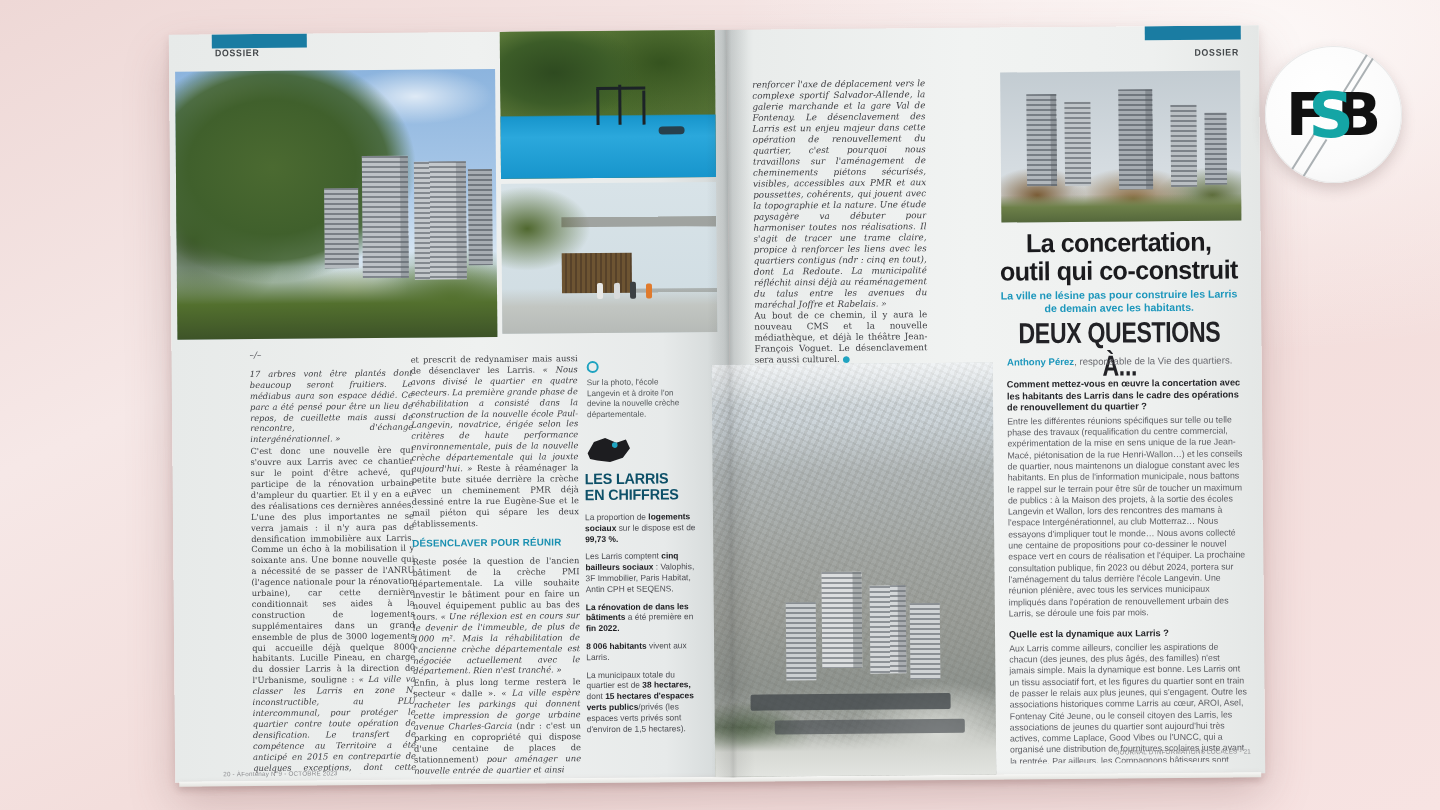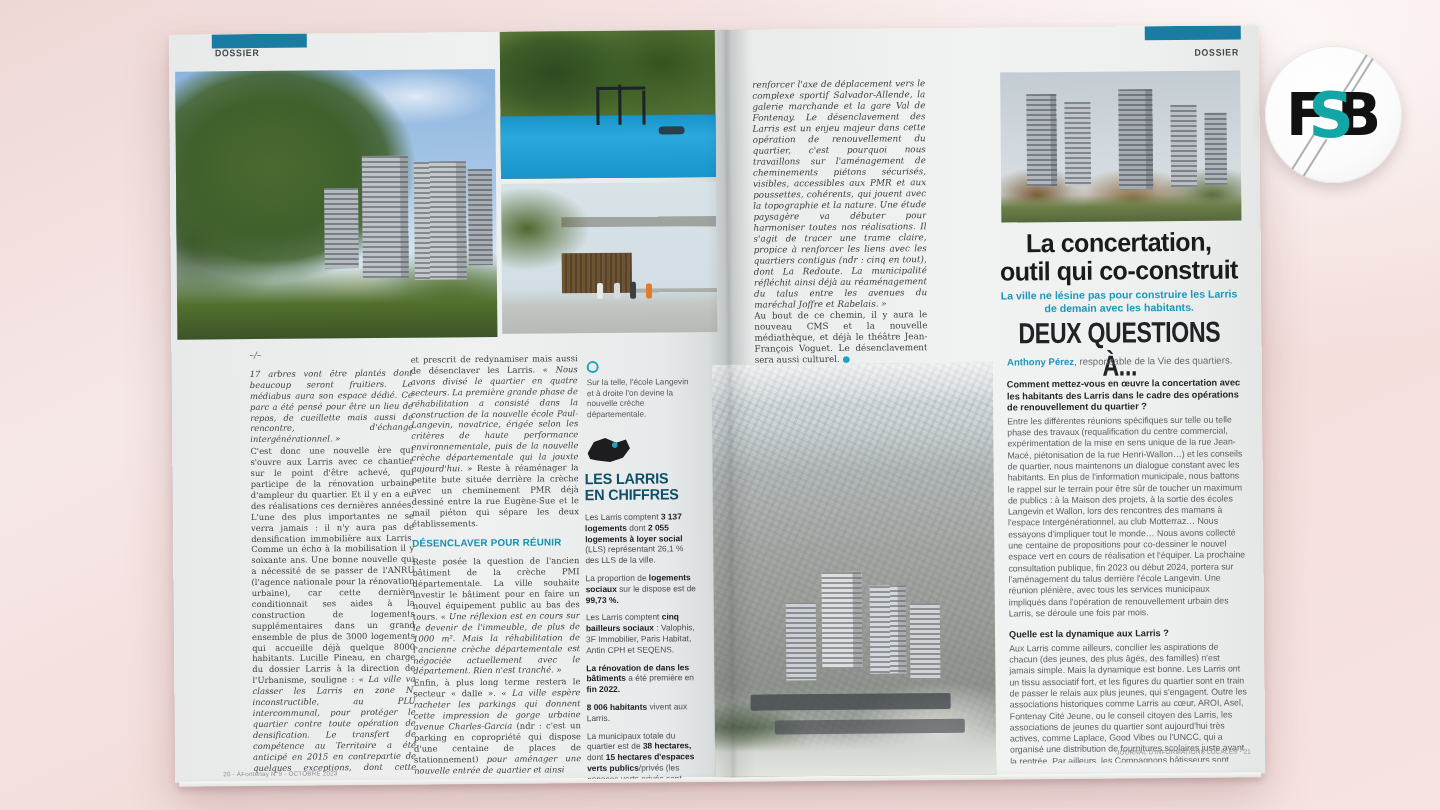--- a/index.html
+++ b/index.html
@@ -100,33 +100,32 @@
 
     <div class="col" style="left:239px;top:322px;width:167px;height:420px;">
       <p><span>et prescrit de redynamiser mais aussi de désenclaver les Larris. </span><span class="r-i">« Nous avons divisé le quartier en quatre secteurs. La première grande phase de réhabilitation a consisté dans la construction de la nouvelle école Paul-Langevin, novatrice, érigée selon les critères de haute performance environnementale, puis de la nouvelle crèche départementale qui la jouxte aujourd'hui. »</span><span> Reste à réaménager la petite bute située derrière la crèche avec un cheminement PMR déjà dessiné entre la rue Eugène-Sue et le mail piéton qui sépare les deux établissements.</span></p>
       <h3 class="teal-h">DÉSENCLAVER POUR RÉUNIR</h3>
       <p><span>Reste posée la question de l'ancien bâtiment de la crèche PMI départementale. La ville souhaite investir le bâtiment pour en faire un nouvel équipement public au bas des tours. </span><span class="r-i">« Une réflexion est en cours sur le devenir de l'immeuble, de plus de 1000 m². Mais la réhabilitation de l'ancienne crèche départementale est négociée actuellement avec le département. Rien n'est tranché. »</span></p>
       <p><span>Enfin, à plus long terme restera le secteur « dalle ». </span><span class="r-i">« La ville espère racheter les parkings qui donnent cette impression de gorge urbaine avenue Charles-Garcia </span><span>(ndr : c'est un parking en copropriété qui dispose d'une centaine de places de stationnement) </span><span class="r-i">pour aménager une nouvelle entrée de quartier et ainsi</span></p>
     </div>
 
     <div class="caption" style="left:415px;top:330px;width:102px;">
       <span class="cap-dot"></span>
-      <span>Sur la telle, l'école Langevin et à droite l'on devine la nouvelle crèche départementale.</span>
+      <span>Sur la photo, l'école Langevin et à droite l'on devine la nouvelle crèche départementale.</span>
     </div>
 
     <div class="stats" style="left:412px;top:404px;width:112px;">
       <svg class="map-ico" width="48" height="30" viewBox="0 0 60 36">
         <path d="M4 22 L12 8 L26 3 L40 9 L52 5 L57 16 L48 28 L32 33 L16 31 L7 29 Z" fill="#1d1d20"></path>
         <circle cx="38" cy="12" r="3.5" fill="#1fa3c0"></circle>
       </svg>
       <div class="stats-title">
         <div>LES LARRIS</div>
         <div>EN CHIFFRES</div>
       </div>
-      <p><span>Les Larris comptent </span><span class="r-b">3 137 logements</span><span> dont </span><span class="r-b">2 055 logements à loyer social</span><span> (LLS) représentant 26,1 % des LLS de la ville.</span></p>
       <p><span>La proportion de </span><span class="r-b">logements sociaux</span><span> sur le dispose est de </span><span class="r-b">99,73 %.</span></p>
       <p><span>Les Larris comptent </span><span class="r-b">cinq bailleurs sociaux</span><span> : Valophis, 3F Immobilier, Paris Habitat, Antin CPH et SEQENS.</span></p>
       <p><span class="r-b">La rénovation de dans les bâtiments</span><span> a été première en </span><span class="r-b">fin 2022.</span></p>
       <p><span class="r-b">8 006 habitants</span><span> vivent aux Larris.</span></p>
       <p><span>La municipaux totale du quartier est de </span><span class="r-b">38 hectares,</span><span> dont </span><span class="r-b">15 hectares d'espaces verts publics</span><span>/privés (les espaces verts privés sont d'environ de 1,5 hectares).</span></p>
     </div>
 
     <div class="pfoot" style="left:48px;top:736px;">20 - ÀFontenay N°9 - OCTOBRE 2023</div>
   </div>
 

